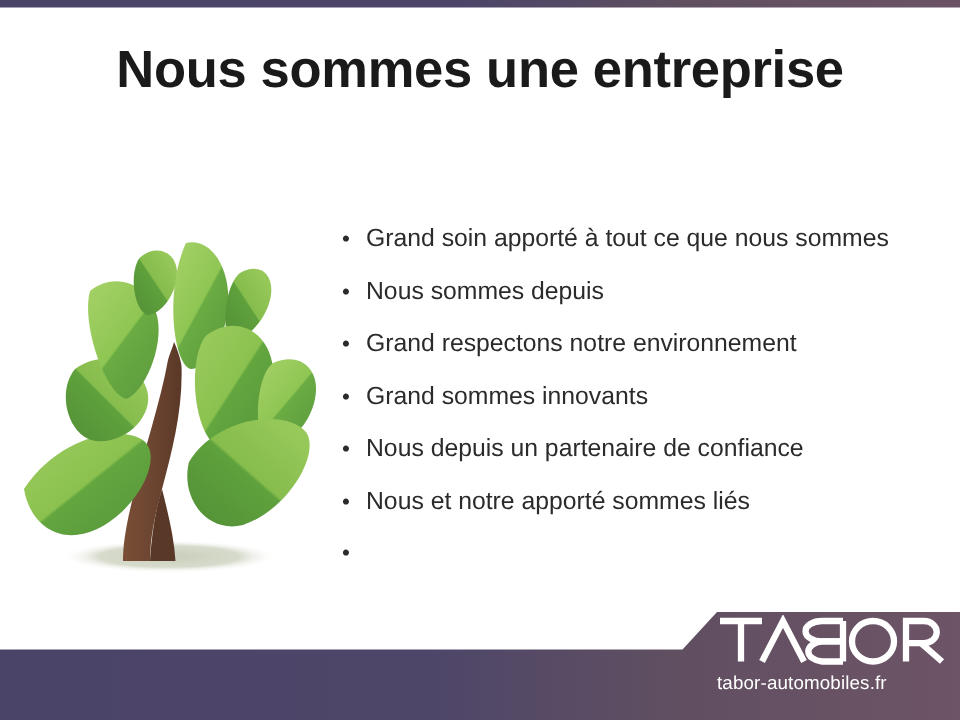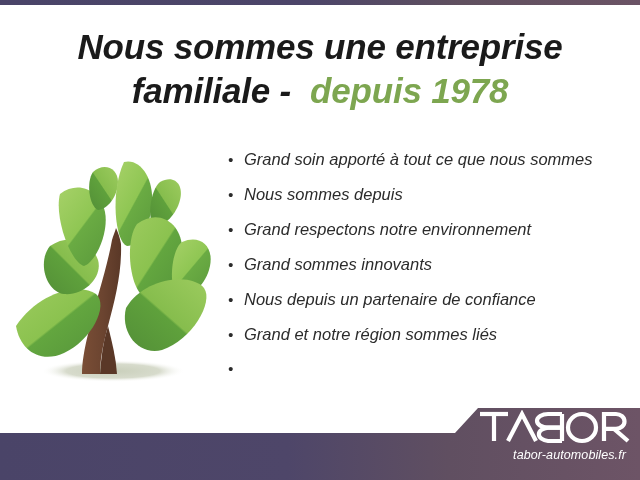--- a/index.html
+++ b/index.html
@@ -15,21 +15,20 @@
     position: relative;
   }
 
   #slide {
     position: absolute;
     inset: 0;
     width: 640px;
     height: 480px;
     background: #ffffff;
     overflow: hidden;
-    font-style: italic;
   }
 
   
   #top-bar {
     position: absolute;
     left: 0;
     top: 0;
     width: 640px;
     height: 5px;
     background: linear-gradient(90deg, #4a4468 0%, #4c4569 48%, #60505f 72%, #6b5365 100%);
@@ -114,37 +113,35 @@
     height: 62px;
   }
   #logo-mark {
     display: block;
   }
   #logo-tagline {
     position: absolute;
     left: 0;
     top: 38px;
     width: 148px;
-    text-align: right;
     font-size: 12.5px;
     color: #ffffff;
     letter-spacing: 0.1px;
     white-space: nowrap;
   }
 </style>
 </head>
 <body>
 
 <div id="slide">
 
   <div id="top-bar"></div>
 
   <div id="heading">
     <span class="line">Nous sommes une entreprise</span>
-    <span class="line"><span>familiale</span><span class="dash">&nbsp;</span><span class="dash">-</span><span>&nbsp;&nbsp;</span><span class="accent">depuis 1978</span></span>
   </div>
 
   <div id="tree">
     <svg width="215" height="240" viewBox="0 0 215 240" xmlns="http://www.w3.org/2000/svg">
       <defs>
         <linearGradient id="lfA" x1="0" y1="0" x2="1" y2="1">
           <stop offset="0%" stop-color="#9ccb5e"></stop>
           <stop offset="49%" stop-color="#8bc24f"></stop>
           <stop offset="51%" stop-color="#63a63f"></stop>
           <stop offset="100%" stop-color="#56953a"></stop>
@@ -222,21 +219,21 @@
     <div class="bullet-row">
       <span class="bullet-dot">•</span>
       <span class="bullet-text">Grand sommes innovants</span>
     </div>
     <div class="bullet-row">
       <span class="bullet-dot">•</span>
       <span class="bullet-text">Nous depuis un partenaire de confiance</span>
     </div>
     <div class="bullet-row">
       <span class="bullet-dot">•</span>
-      <span class="bullet-text">Grand et notre région sommes liés</span>
+      <span class="bullet-text">Nous et notre apporté sommes liés</span>
     </div>
     <div class="bullet-row">
       <span class="bullet-dot">•</span>
     </div>
   </div>
 
   <div id="footer">
     <svg id="footer-shape" width="640" height="80" viewBox="0 0 640 80" xmlns="http://www.w3.org/2000/svg">
       <defs>
         <linearGradient id="footG" x1="0" y1="0" x2="1" y2="0">

